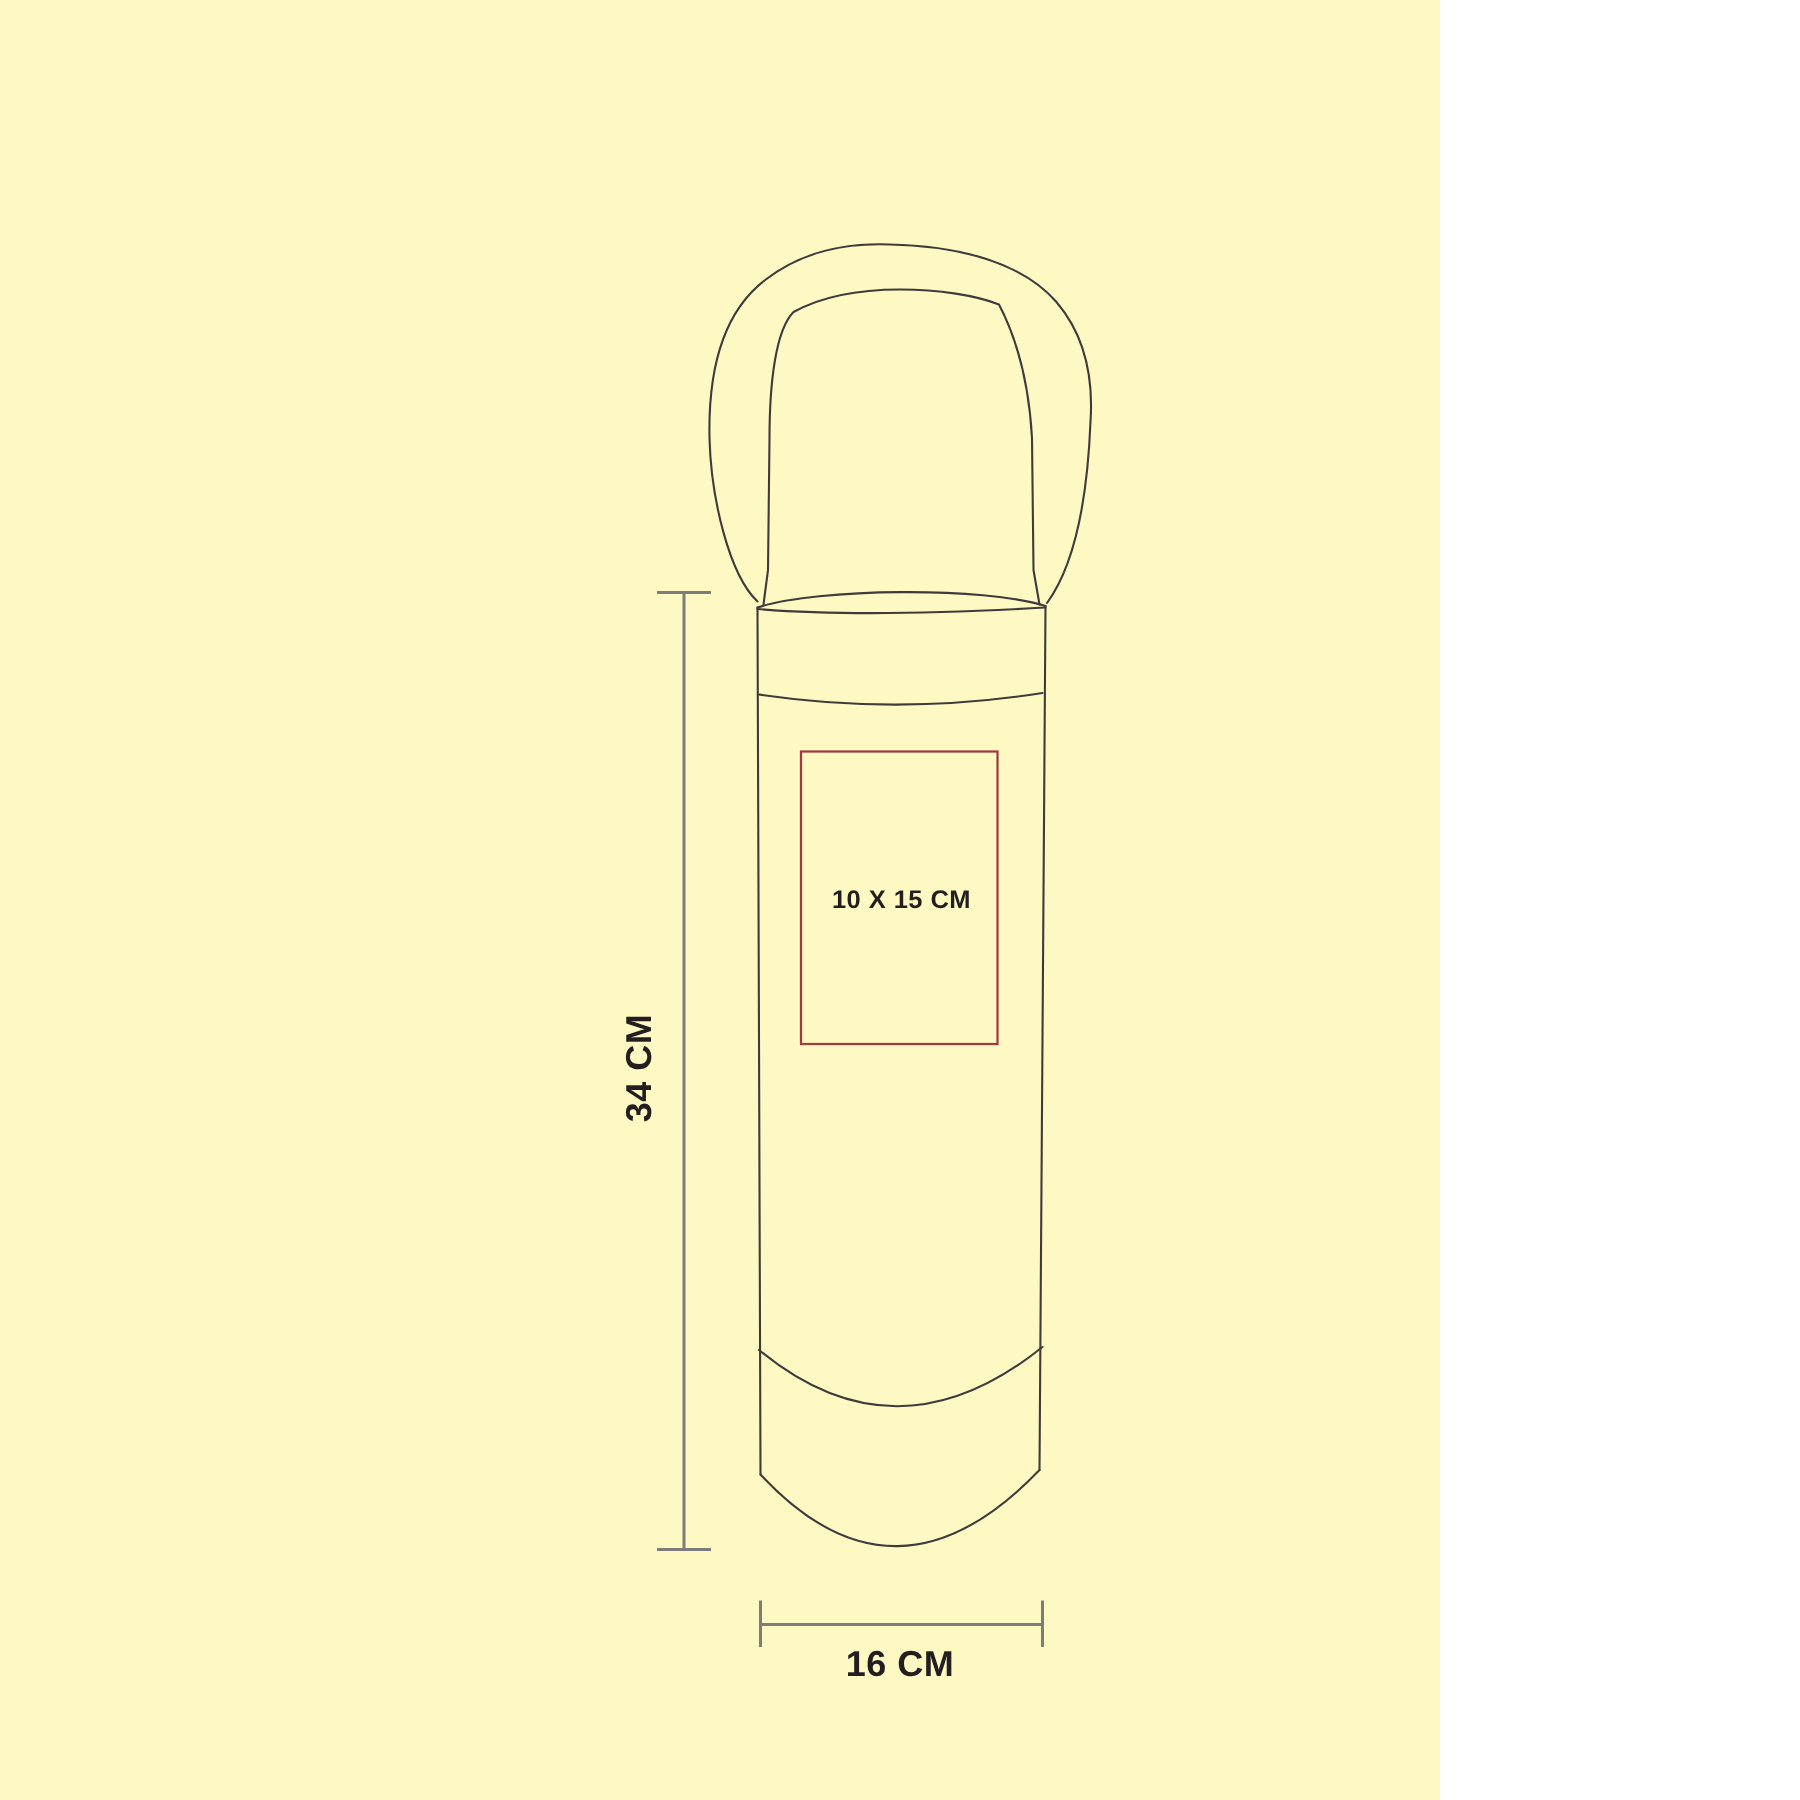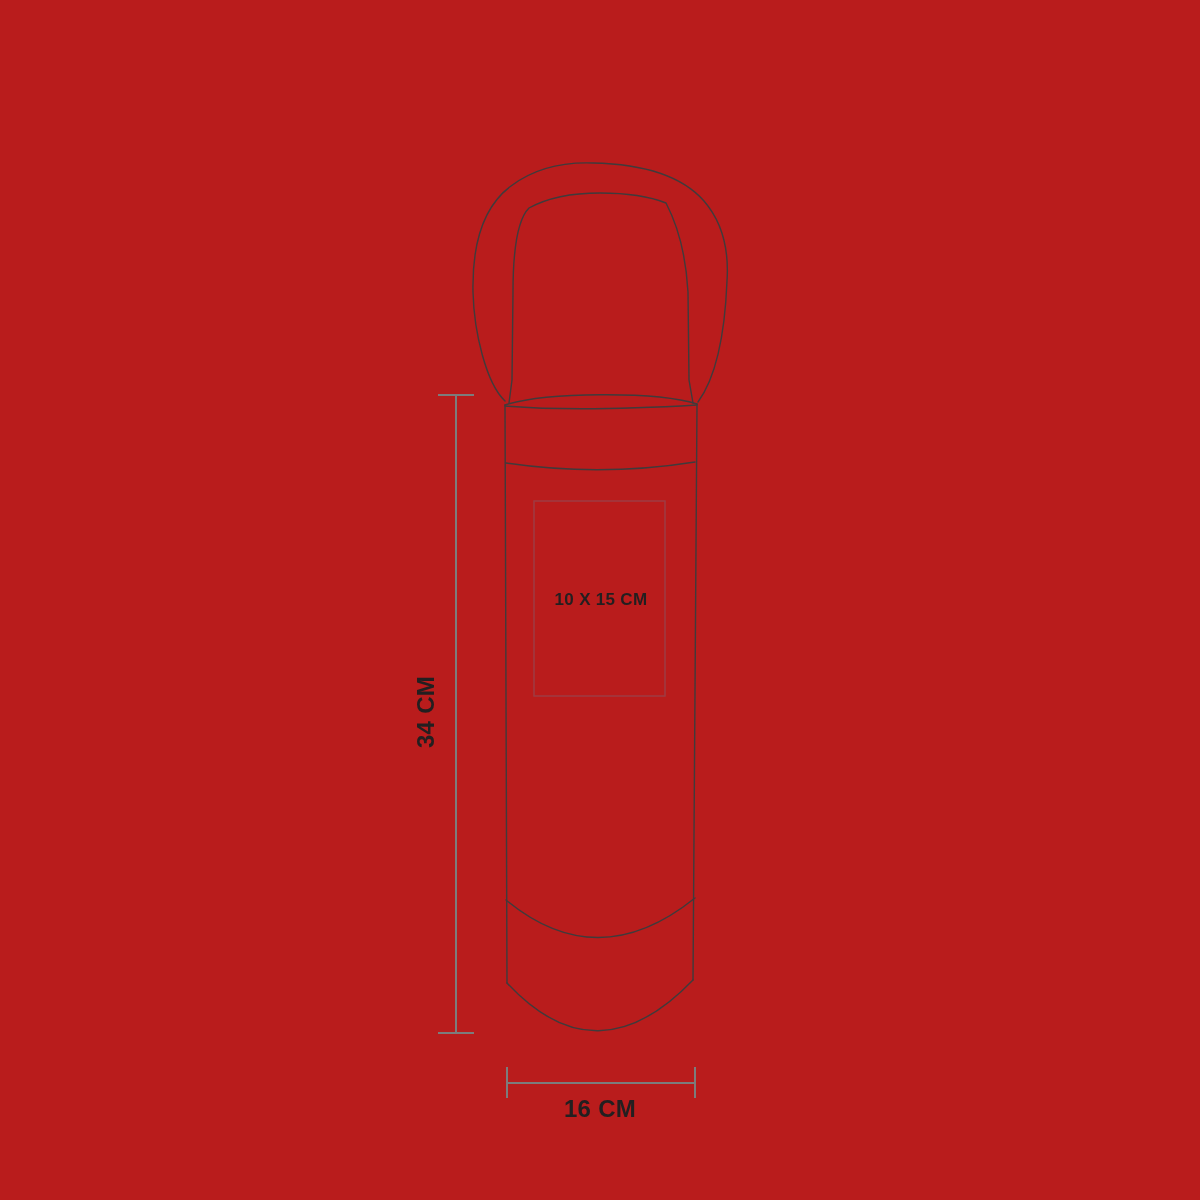--- a/index.html
+++ b/index.html
@@ -7,23 +7,23 @@
     padding: 0;
   }
   body {
     width: 1200px;
     height: 1200px;
     background: #ffffff;
     font-family: "Liberation Sans", sans-serif;
   }
   .stage {
     position: relative;
-    width: 1200px;
+    width: 960px;
     height: 1200px;
-    background: #b91c1c;
+    background: #fef9c3;
     overflow: hidden;
   }
   .stage svg {
     display: block;
   }
   .outline {
     stroke: var(--outline-color, #3f3b3c);
     stroke-width: 1.4;
     fill: none;
     stroke-linecap: round;

